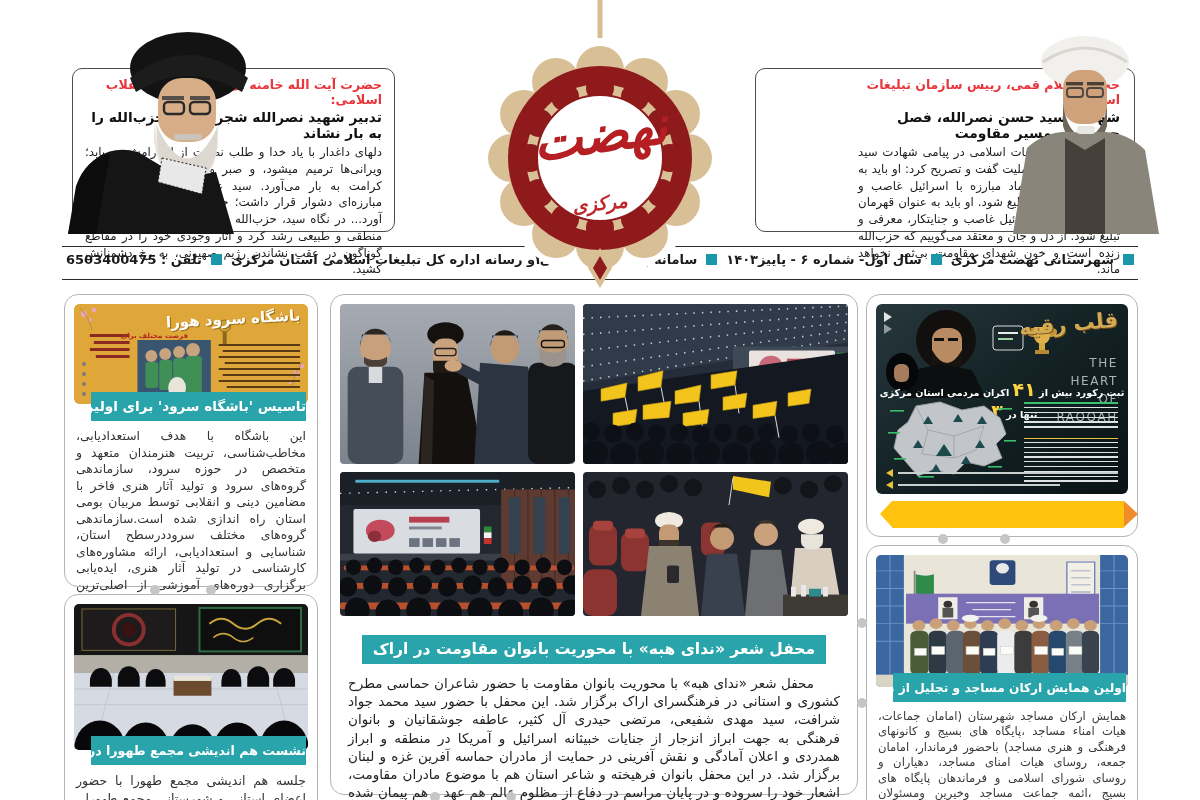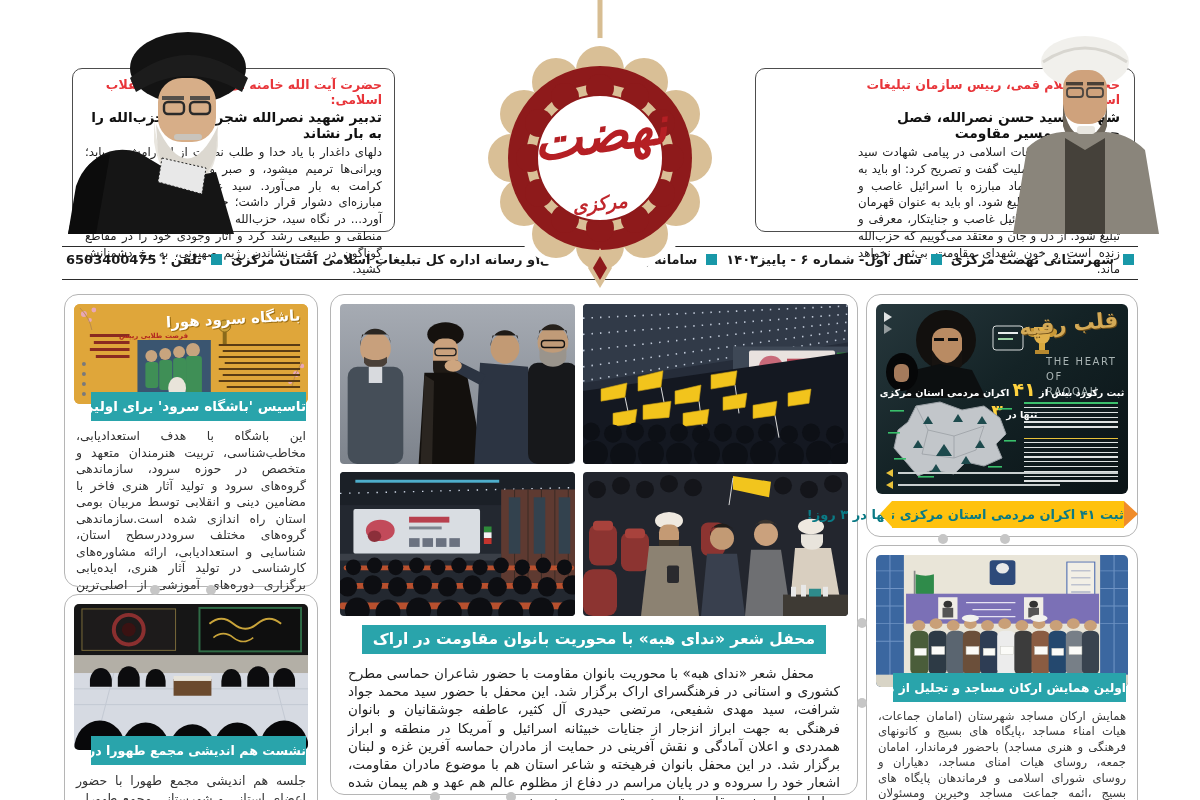--- a/index.html
+++ b/index.html
@@ -34,22 +34,22 @@
   
   .hura-pos{position:relative;height:100px;border-radius:6px;overflow:hidden;background:#dfa63a}
   .hura-title{position:absolute;right:8px;top:6px;color:#fff;font-weight:900;font-size:15px;
               transform:rotate(-3deg);text-shadow:1px 1px 0 #9c6f14}
   .hura-kick{position:absolute;right:120px;top:28px;color:#b42a20;font-weight:700;font-size:7px}
   
   .rq{position:relative;height:190px;border-radius:6px;overflow:hidden;
       background:linear-gradient(140deg,#27383d 0%,#142326 45%,#0a1316 100%)}
   .rq-title{position:absolute;right:10px;top:8px;color:#d3a956;font-weight:900;font-size:21px;
             transform:rotate(-5deg);text-shadow:1px 1px 0 #6d4d17}
-  .rq-en{position:absolute;right:10px;top:50px;width:72px;text-align:left;color:#a9b4b4;
-         font-size:10px;letter-spacing:1.6px;line-height:1.5;direction:ltr}
+  .rq-en{position:absolute;right:10px;top:50px;width:72px;text-align:right;color:#a9b4b4;
+         font-size:12px;letter-spacing:1.6px;line-height:1.5;direction:ltr}
   .rq-headline{position:absolute;left:0;right:0;top:74px;text-align:center;color:#fff;
                font-size:9.6px;font-weight:700;direction:rtl}
   .rq-num{color:#ffd23f;font-size:19px;font-weight:900}
   .rq-panel{position:absolute;left:148px;right:10px;top:98px}
   .rq-lines{background:repeating-linear-gradient(to bottom,#dfe3e3 0 1.3px,transparent 1.3px 4.8px)}
   .rq-green{height:1.6px;background:#3cc06d;margin-bottom:3px}
   .rq-rows{position:absolute;left:10px;right:10px;bottom:5px}
   .rq-row{display:flex;align-items:center;gap:5px;margin-top:4px;direction:ltr}
   .rq-ar{width:0;height:0;border-top:4px solid transparent;border-bottom:4px solid transparent;
          border-right:7px solid #e8c23a}
@@ -219,21 +219,21 @@
             <rect x="22" y="51" width="34" height="3"></rect>
           </g>
         <g fill="#7a7a7a">
             <circle cx="10" cy="60" r="2"></circle>
             <circle cx="10" cy="70" r="2"></circle>
             <circle cx="10" cy="80" r="2"></circle>
             <circle cx="10" cy="90" r="2"></circle>
           </g>
       </svg>
       <div class="hura-title">باشگاه سرود هورا</div>
-      <div class="hura-kick">فرصت طلایی رییس</div>
+      <div class="hura-kick">فرصت مختلف برای</div>
     </div>
     <div class="banner" style="margin:-12px 2px 0 17px">
       
       <span>تاسیس 'باشگاه سرود' برای اولین بار در کشور</span>
     </div>
     <p class="body-text" style="font-size:12.4px;line-height:1.33">این باشگاه با هدف استعدادیابی، مخاطب‌شناسی، تربیت هنرمندان متعهد و متخصص در حوزه سرود، سازماندهی گروه‌های سرود و تولید آثار هنری فاخر با مضامین دینی و انقلابی توسط مربیان بومی استان راه اندازی شده است.سازماندهی گروه‌های مختلف سروددرسطح استان، شناسایی و استعدادیابی، ارائه مشاوره‌های کارشناسی در تولید آثار هنری، ایده‌یابی برگزاری دوره‌های آموزشی از اصلی‌ترین اهداف راه اندازی باشگاه سرود هورا در استان مرکزی خواهد بود.</p>
   </div>
 
   <div class="card" style="left:64px;top:594px;width:254px;height:240px">
     <svg class="ph" style="height:146px" viewBox="0 0 235 148" preserveAspectRatio="none">
@@ -487,21 +487,21 @@
             <circle cx="50" cy="144" r="13"></circle>
             <circle cx="82" cy="142" r="13"></circle>
             <circle cx="114" cy="144" r="13"></circle>
             <circle cx="146" cy="142" r="13"></circle>
             <circle cx="178" cy="144" r="13"></circle>
             <circle cx="210" cy="142" r="13"></circle>
             <circle cx="240" cy="144" r="13"></circle>
         </g>
       </svg>
     </div>
-    <div class="banner" style="margin:9px 22px 0 22px;font-size:15.5px">
+    <div class="banner" style="margin:19px 22px 0 22px;font-size:15.5px">
       
       
       <span>محفل شعر «ندای هبه» با محوریت بانوان مقاومت در اراک</span>
     </div>
     <p class="body-text" style="font-size:13.5px;line-height:1.35;margin:10px 8px 0;text-indent:26px;color:#222">محفل شعر «ندای هبه» با محوریت بانوان مقاومت با حضور شاعران حماسی مطرح کشوری و استانی در فرهنگسرای اراک برگزار شد. این محفل با حضور سید محمد جواد شرافت، سید مهدی شفیعی، مرتضی حیدری آل کثیر، عاطفه جوشقانیان و بانوان فرهنگی به جهت ابراز انزجار از جنایات خبیثانه اسرائیل و آمریکا در منطقه و ابراز همدردی و اعلان آمادگی و نقش آفرینی در حمایت از مادران حماسه آفرین غزه و لبنان برگزار شد. در این محفل بانوان فرهیخته و شاعر استان هم با موضوع مادران مقاومت، اشعار خود را سروده و در پایان مراسم در دفاع از مظلوم عالم هم عهد و هم پیمان شده و با ولی زمان خود مقام معظم رهبری تجدید بیعت نمودند.</p>
   </div>
 
   <div class="card" style="left:866px;top:294px;width:272px;height:243px">
     <div class="rq">
       <span class="tri" style="left:8px;top:8px"></span>
@@ -575,21 +575,20 @@
           </div>
         <div class="rq-row">
             <span class="rq-ar"></span>
             <span class="rq-ln" style="width:70%;flex:none"></span>
           </div>
       </div>
     </div>
     <div class="banner-y" style="margin:7px 4px 0 16px">
       <span class="arrow-yr"></span>
       <span class="arrow-yl"></span>
-      <span>ثبت ۴۱ اکران مردمی استان مرکزی تنها در ۳ روز!</span>
     </div>
   </div>
 
   <div class="card" style="left:866px;top:545px;width:272px;height:290px">
     <svg class="ph" style="height:132px" viewBox="0 0 235 150" preserveAspectRatio="none">
       <rect width="235" height="150" fill="#e9e5d8"></rect>
       <rect x="0" y="0" width="26" height="150" fill="#3b67a0"></rect>
         <rect x="209" y="0" width="26" height="150" fill="#3b67a0"></rect>
       <g stroke="#6f93c4" stroke-width="1">
           <line x1="0" y1="18" x2="26" y2="18"></line>

